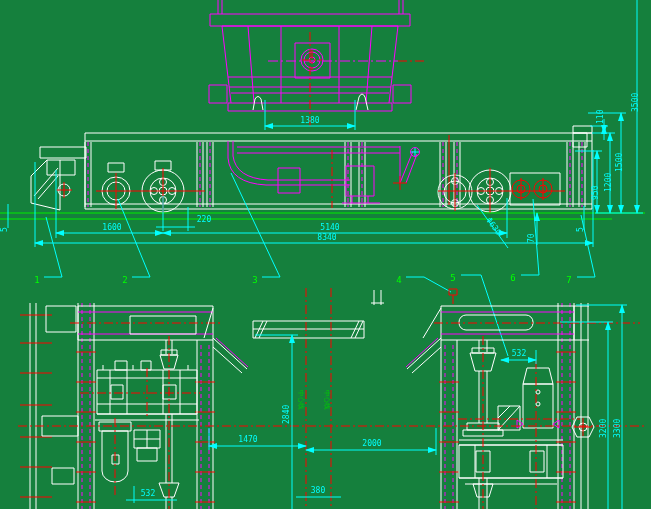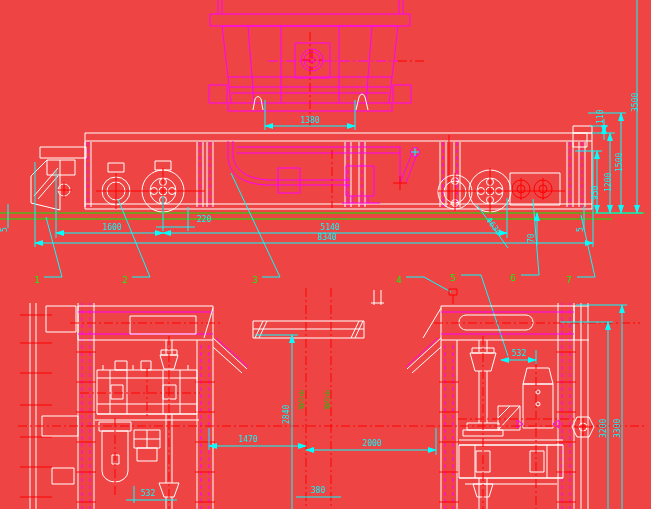--- a/index.html
+++ b/index.html
@@ -1,16 +1,16 @@
 <!DOCTYPE html>
 <html><head>
 <meta charset="utf-8">
 <style>
   html,body{margin:0;padding:0;background:#000;}
-  .stage{position:relative;width:651px;height:509px;background:#ef4444;overflow:hidden;
+  .stage{position:relative;width:651px;height:509px;background:#15803d;overflow:hidden;
          font-family:"DejaVu Sans Mono",monospace;}
   svg{display:block}
   svg *{vector-effect:non-scaling-stroke}
   .w{stroke:#ffffff;fill:none;stroke-width:1}
   .m{stroke:#ff00ff;fill:none;stroke-width:1}
   .md{stroke:#ff00ff;fill:none;stroke-width:1;stroke-dasharray:4 3}
   .r{stroke:#ff0000;fill:none;stroke-width:1}
   .rd{stroke:#ff0000;fill:none;stroke-width:1;stroke-dasharray:9 3 2 3}
   .g{stroke:#00ee00;fill:none;stroke-width:1}
   .c{stroke:#00ffff;fill:none;stroke-width:1}

